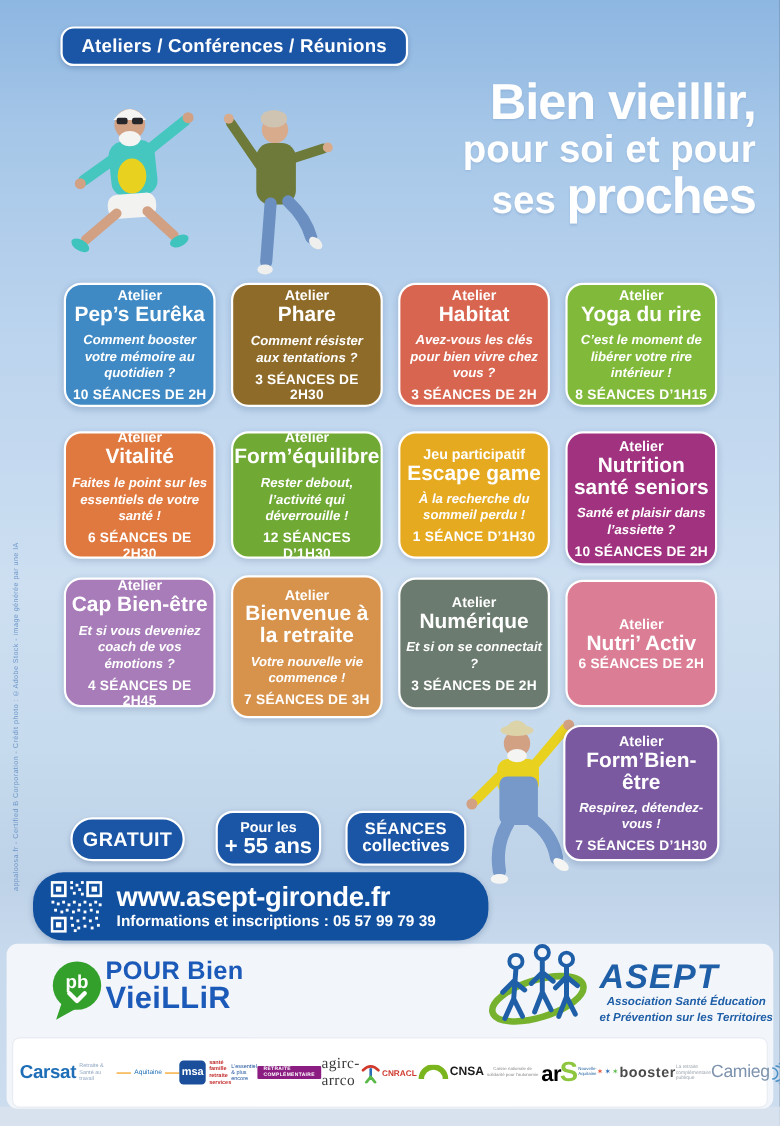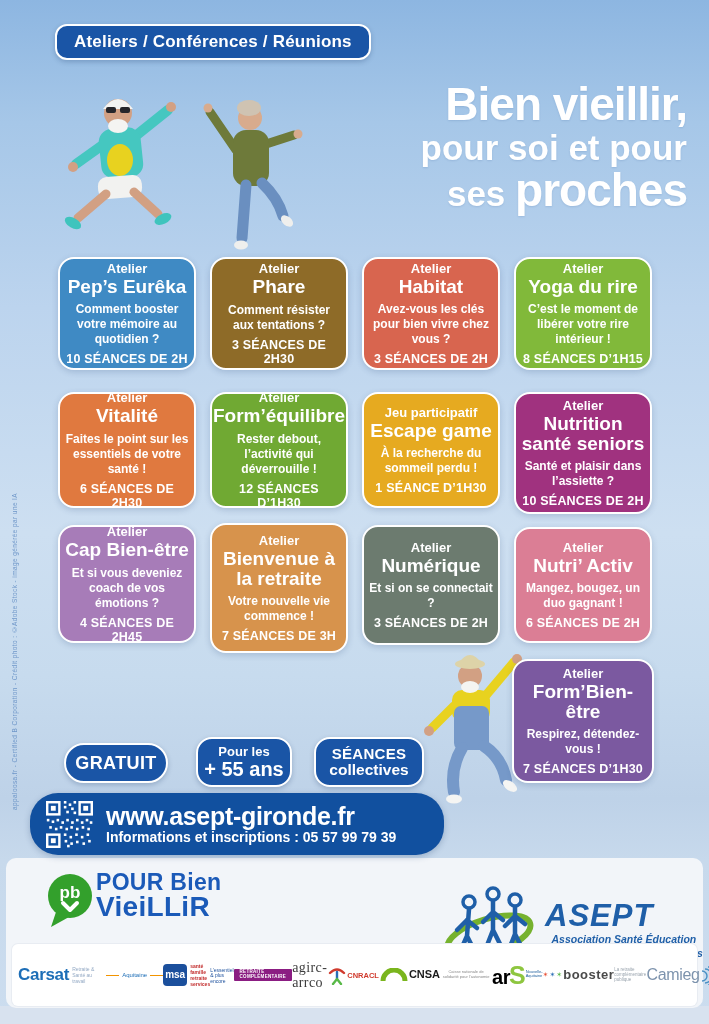--- a/index.html
+++ b/index.html
@@ -7,32 +7,32 @@
     position:relative;width:709px;height:1024px;margin:0 auto;overflow:hidden;
     font-family:"Liberation Sans","DejaVu Sans",sans-serif;
     background:linear-gradient(180deg,#8db6e1 0%,#a6c7e8 12%,#bcd4ee 30%,#cddff1 52%,#c7dbee 66%,#bed2e8 78%,#c7d9ec 84%,#ccddef 100%);
   }
   
   .badge{position:absolute;left:55px;top:24px;z-index:3;background:#1a55a6;border:2px solid #fff;
     border-radius:12px;color:#fff;font-weight:700;font-size:17px;padding:6px 17px;letter-spacing:.2px;
     box-shadow:0 2px 5px rgba(20,50,100,.25);}
   .hero{position:absolute;top:68px;right:22px;z-index:2;text-align:right;color:#fff;line-height:1.06;
     text-shadow:0 1px 2px rgba(40,80,140,.15);}
-  .hero .l1{font-size:46px;font-weight:800;letter-spacing:-1px;margin-top:12px;}
+  .hero .l1{font-size:46px;font-weight:800;letter-spacing:-1px;}
   .hero .l2{font-size:35px;font-weight:700;}
   .hero .l3{font-size:35px;font-weight:700;}
   .hero .l3 b{font-size:46px;font-weight:800;letter-spacing:-1px;}
   .photo{position:absolute;z-index:1;}
   
   .card{position:absolute;z-index:2;width:138px;border-radius:16px;border:2.5px solid #fff;color:#fff;
     text-align:center;display:flex;flex-direction:column;justify-content:center;align-items:center;
     padding:6px 5px;box-sizing:border-box;box-shadow:0 2px 6px rgba(30,60,110,.20);}
   .card .kicker{font-size:13px;font-weight:700;}
   .card .title{font-size:19px;font-weight:800;line-height:1.03;margin-top:1px;}
-  .card .desc{font-size:12px;font-weight:600;line-height:1.25;margin:6px 0 5px;}
+  .card .desc{font-size:12px;font-style:italic;font-weight:600;line-height:1.25;margin:6px 0 5px;}
   .card .sessions{font-size:12.5px;font-weight:800;letter-spacing:.2px;}
   
   .pill{position:absolute;z-index:3;background:#1a55a6;border:2.5px solid #fff;color:#fff;
     display:flex;flex-direction:column;justify-content:center;align-items:center;text-align:center;
     box-sizing:border-box;box-shadow:0 2px 5px rgba(20,50,100,.25);}
   #pill-gratuit{left:64px;top:743px;width:104px;height:40px;border-radius:22px;font-size:18px;font-weight:800;letter-spacing:.4px;}
   #pill-age{left:196px;top:737px;width:96px;height:50px;border-radius:16px;}
   #pill-age .s1{font-size:13px;font-weight:700;}
   #pill-age .s2{font-size:20px;font-weight:800;margin-top:-1px;}
   #pill-seances{left:314px;top:737px;width:110px;height:50px;border-radius:16px;}
@@ -45,21 +45,21 @@
   .banner .txt{color:#fff;line-height:1.12;}
   .banner .web{font-size:25px;font-weight:800;letter-spacing:-.3px;}
   .banner .info{font-size:14px;font-weight:700;}
   
   .footer-white{position:absolute;left:6px;top:858px;width:697px;height:150px;z-index:2;background:#f2f5f9;border-radius:10px;}
   .bottom-strip{position:absolute;left:0;top:1006px;width:709px;height:18px;z-index:1;background:#d8e2ef;}
   .pbv{position:absolute;left:44px;top:872px;z-index:3;display:flex;align-items:flex-start;}
   .pbv-txt{color:#1b5ab8;font-weight:800;line-height:.95;letter-spacing:.3px;}
   .pbv-txt .t1{font-size:23px;}
   .pbv-txt .t2{font-size:28px;}
-  .asept{position:absolute;left:443px;top:884px;z-index:3;display:flex;align-items:center;gap:6px;}
+  .asept{position:absolute;left:443px;top:856px;z-index:3;display:flex;align-items:center;gap:6px;}
   .asept-txt{color:#1f5fa8;}
   .asept-name{font-size:31px;font-weight:700;font-style:italic;letter-spacing:1px;line-height:1;}
   .asept-sub{font-size:10.5px;font-style:italic;font-weight:600;line-height:1.25;text-align:center;margin-top:2px;}
   
   .partners{position:absolute;left:12px;top:944px;width:685px;height:62px;z-index:3;background:#fff;border-radius:6px;
     display:flex;align-items:center;justify-content:space-evenly;padding:0 6px;box-sizing:border-box;
     box-shadow:0 0 0 1px #e8ecf2;}
   .partner{display:flex;flex-direction:row;align-items:center;justify-content:center;line-height:1.05;}
   .p-carsat-row{display:flex;align-items:flex-start;gap:3px;}
   .p-carsat-name{color:#1d6eb7;font-size:17px;font-weight:700;letter-spacing:-.3px;}
@@ -218,21 +218,20 @@
   </div>
   <div class="card" style="left: 362px; top: 525px; height: 120px; background-color: rgb(108, 123, 111);">
     <div class="kicker">Atelier</div>
     <div class="title">Numérique</div>
     <div class="desc">Et si on se connectait ?</div>
     <div class="sessions">3 SÉANCES DE 2H</div>
   </div>
   <div class="card" style="left: 514px; top: 527px; height: 116px; background-color: rgb(219, 126, 149);">
     <div class="kicker">Atelier</div>
     <div class="title">Nutri’ Activ</div>
-    <div class="desc">Mangez, bougez, un duo gagnant !</div>
     <div class="sessions">6 SÉANCES DE 2H</div>
   </div>
   <div class="card" style="left: 512px; top: 659px; width: 142px; height: 124px; background-color: rgb(123, 89, 160);">
     <div class="kicker">Atelier</div>
     <div class="title">Form’Bien-être</div>
     <div class="desc">Respirez, détendez-vous !</div>
     <div class="sessions">7 SÉANCES D’1H30</div>
   </div>
 
   <div class="pill" id="pill-gratuit">GRATUIT</div>

